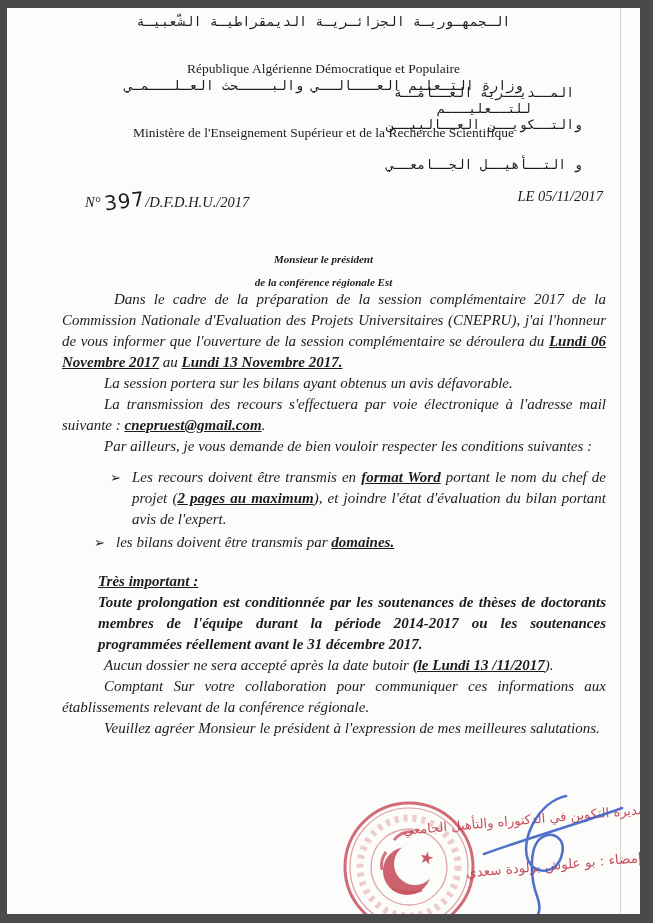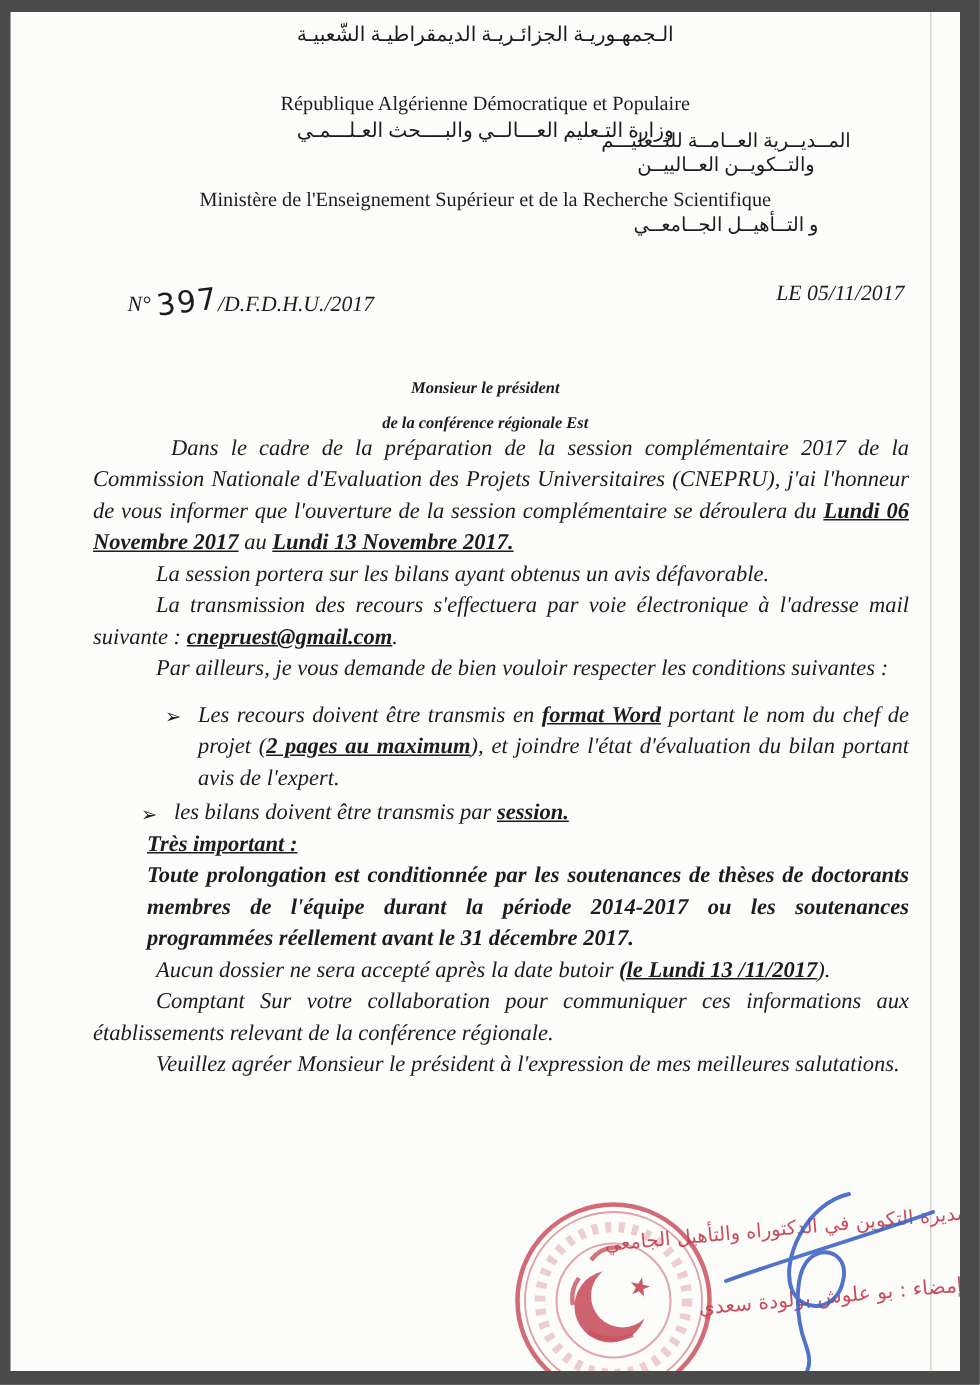--- a/index.html
+++ b/index.html
@@ -3,21 +3,21 @@
 <meta charset="utf-8">
 <style>
   html,body{margin:0;padding:0;background:#3e3e3e;}
   .page{position:relative;width:653px;height:923px;background:#4a4a4a;overflow:hidden;
         font-family:"Liberation Serif", serif;color:#1c1c1e;}
   .paper{position:absolute;left:7px;top:8px;right:13px;bottom:9px;background:#fcfcfa;}
   .content{position:absolute;left:7px;top:8px;width:633px;height:906px;overflow:hidden;}
   .scanline{position:absolute;right:19px;top:0;bottom:0;width:1px;background:#d5d5d0;}
   
   .hdr{position:absolute;left:0;top:6px;width:100%;text-align:center;line-height:18px;}
-  .ar{font-family:Liberation Serif, serif;direction:rtl;}
+  .ar{font-family:Liberation Mono, monospace;direction:rtl;}
   .hdr .ar{font-size:13.5px;}
   .hdr .fr{font-size:13.5px;margin-top:28px;}
   .dept{position:absolute;font-size:12.5px;line-height:15px;text-align:center;}
   .dept-left{left:58px;top:80px;width:240px;}
   .dept-right{right:36px;top:78px;width:240px;font-size:13px;line-height:16px;}
   .dept .gap{height:24px;}
   
   .refrow{position:absolute;left:0;top:176px;width:100%;font-style:italic;font-size:14.5px;}
   .ref-left{position:absolute;left:78px;top:4px;}
   .ref-right{position:absolute;right:37px;top:4px;}
@@ -30,21 +30,21 @@
   .body{position:absolute;left:55px;top:281px;width:544px;font-style:italic;
         font-size:15px;line-height:21px;text-align:justify;}
   .body p{margin:0 0 0 0;font-style:italic;}
   .ind{text-indent:42px;}
   .ind1{text-indent:52px;}
   .bu{font-weight:bold;text-decoration:underline;} .mt14{margin-top:14px;} .mt16{margin-top:16px;}
   .bullet{position:relative;padding-left:22px;}
   .bullet .mark{position:absolute;left:0;top:0;font-style:normal;font-size:13px;}
   .b1{margin-left:48px;margin-top:10px;}
   .b2{margin-left:32px;margin-top:2px;}
-  .important{margin-left:36px;font-weight:bold;}
+  .important{margin-left:36px;margin-top:18px;font-weight:bold;}
   .important .ih{text-decoration:underline;}
   
   .stampwrap{position:absolute;left:0;top:0;width:100%;height:100%;pointer-events:none;}
   .seal{position:absolute;left:327px;top:784px;opacity:.88;}
   .stamptext{position:absolute;font-family:"DejaVu Sans", sans-serif;direction:rtl;
              color:#c23b4b;transform:rotate(-5deg);white-space:nowrap;opacity:.9;}
   .st1{left:403px;top:804px;width:235px;font-size:13px;}
   .st2{left:383px;top:852px;width:252px;font-size:13.5px;}
   .sig{position:absolute;left:461px;top:780px;}
 </style>
@@ -93,21 +93,21 @@
       <p class="ind mt16"><span>La transmission des recours s'effectuera par voie électronique à l'adresse mail suivante : </span><span class="bu">cnepruest@gmail.com</span><span>.</span></p>
 
       <p class="ind mt14">Par ailleurs, je vous demande de bien vouloir respecter les conditions suivantes :</p>
 
       <div class="bullet b1">
         <span class="mark">➢</span>
         <span>Les recours  doivent  être transmis en </span><span class="bu">format Word</span><span> portant le nom du chef de projet (</span><span class="bu">2 pages au maximum</span><span>), et joindre l'état d'évaluation du bilan  portant avis de l'expert.</span>
       </div>
       <div class="bullet b2">
         <span class="mark">➢</span>
-        <span>les bilans doivent être transmis par </span><span class="bu">session.</span>
+        <span>les bilans doivent être transmis par </span><span class="bu">domaines.</span>
       </div>
 
       <div class="important">
         <div class="ih">Très important :</div>
         <div>Toute prolongation est conditionnée par les soutenances de thèses de doctorants membres de l'équipe durant la période 2014-2017 ou les soutenances programmées  réellement avant le 31 décembre 2017.</div>
       </div>
 
       <p class="ind mt14"><span>Aucun dossier ne sera accepté après la date butoir </span><span class="bu">(le Lundi 13 /11/2017</span><span>).</span></p>
 
       <p class="ind mt16">Comptant Sur votre collaboration pour communiquer ces informations  aux établissements  relevant de la conférence régionale.</p>

